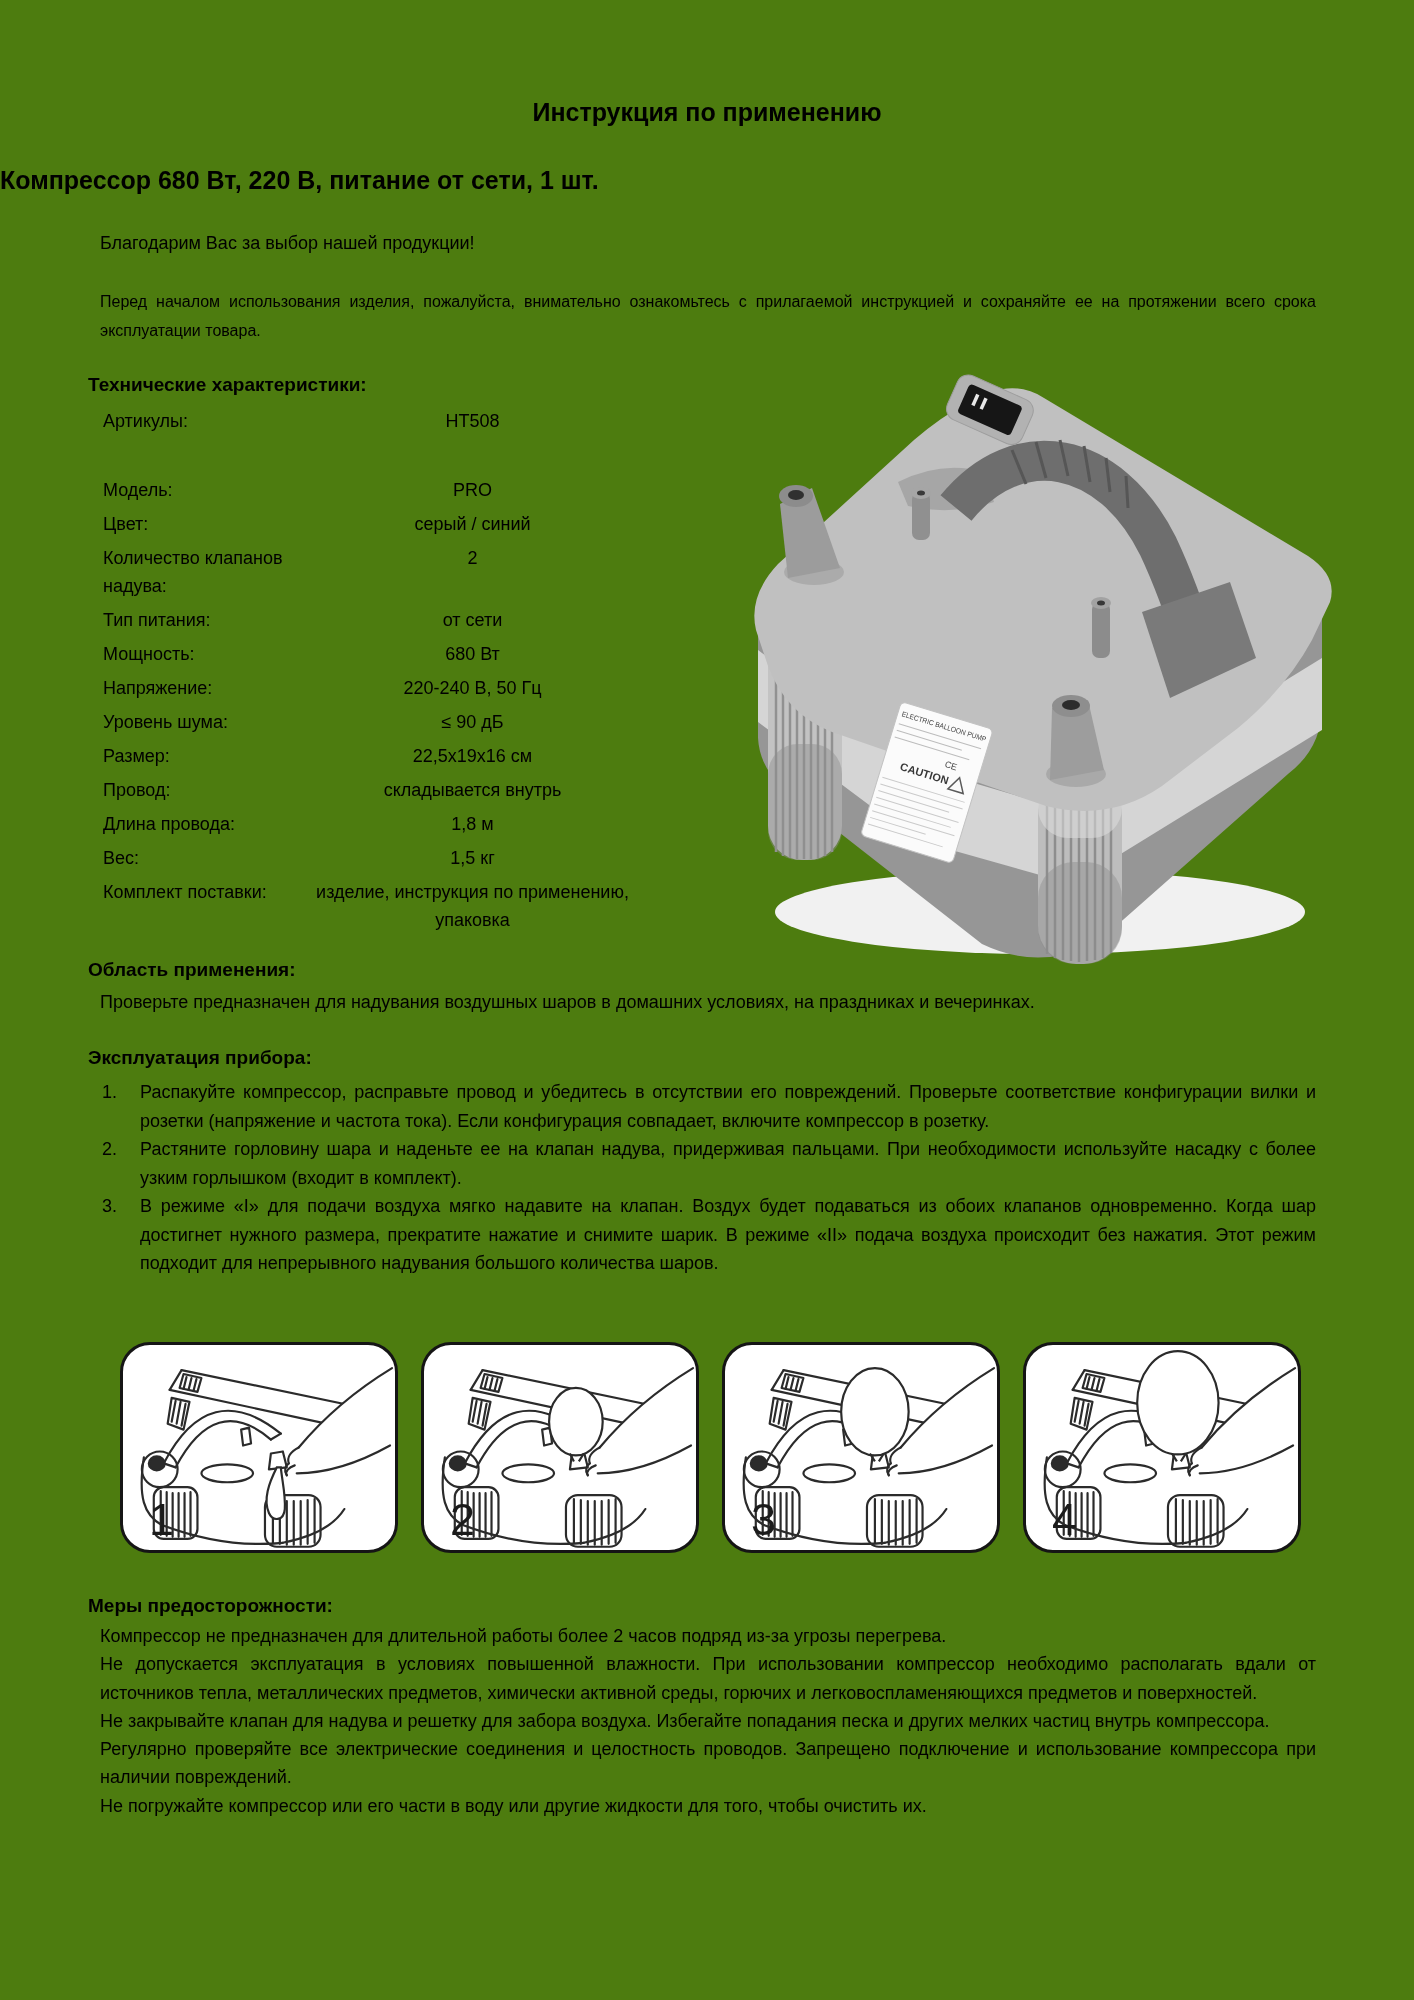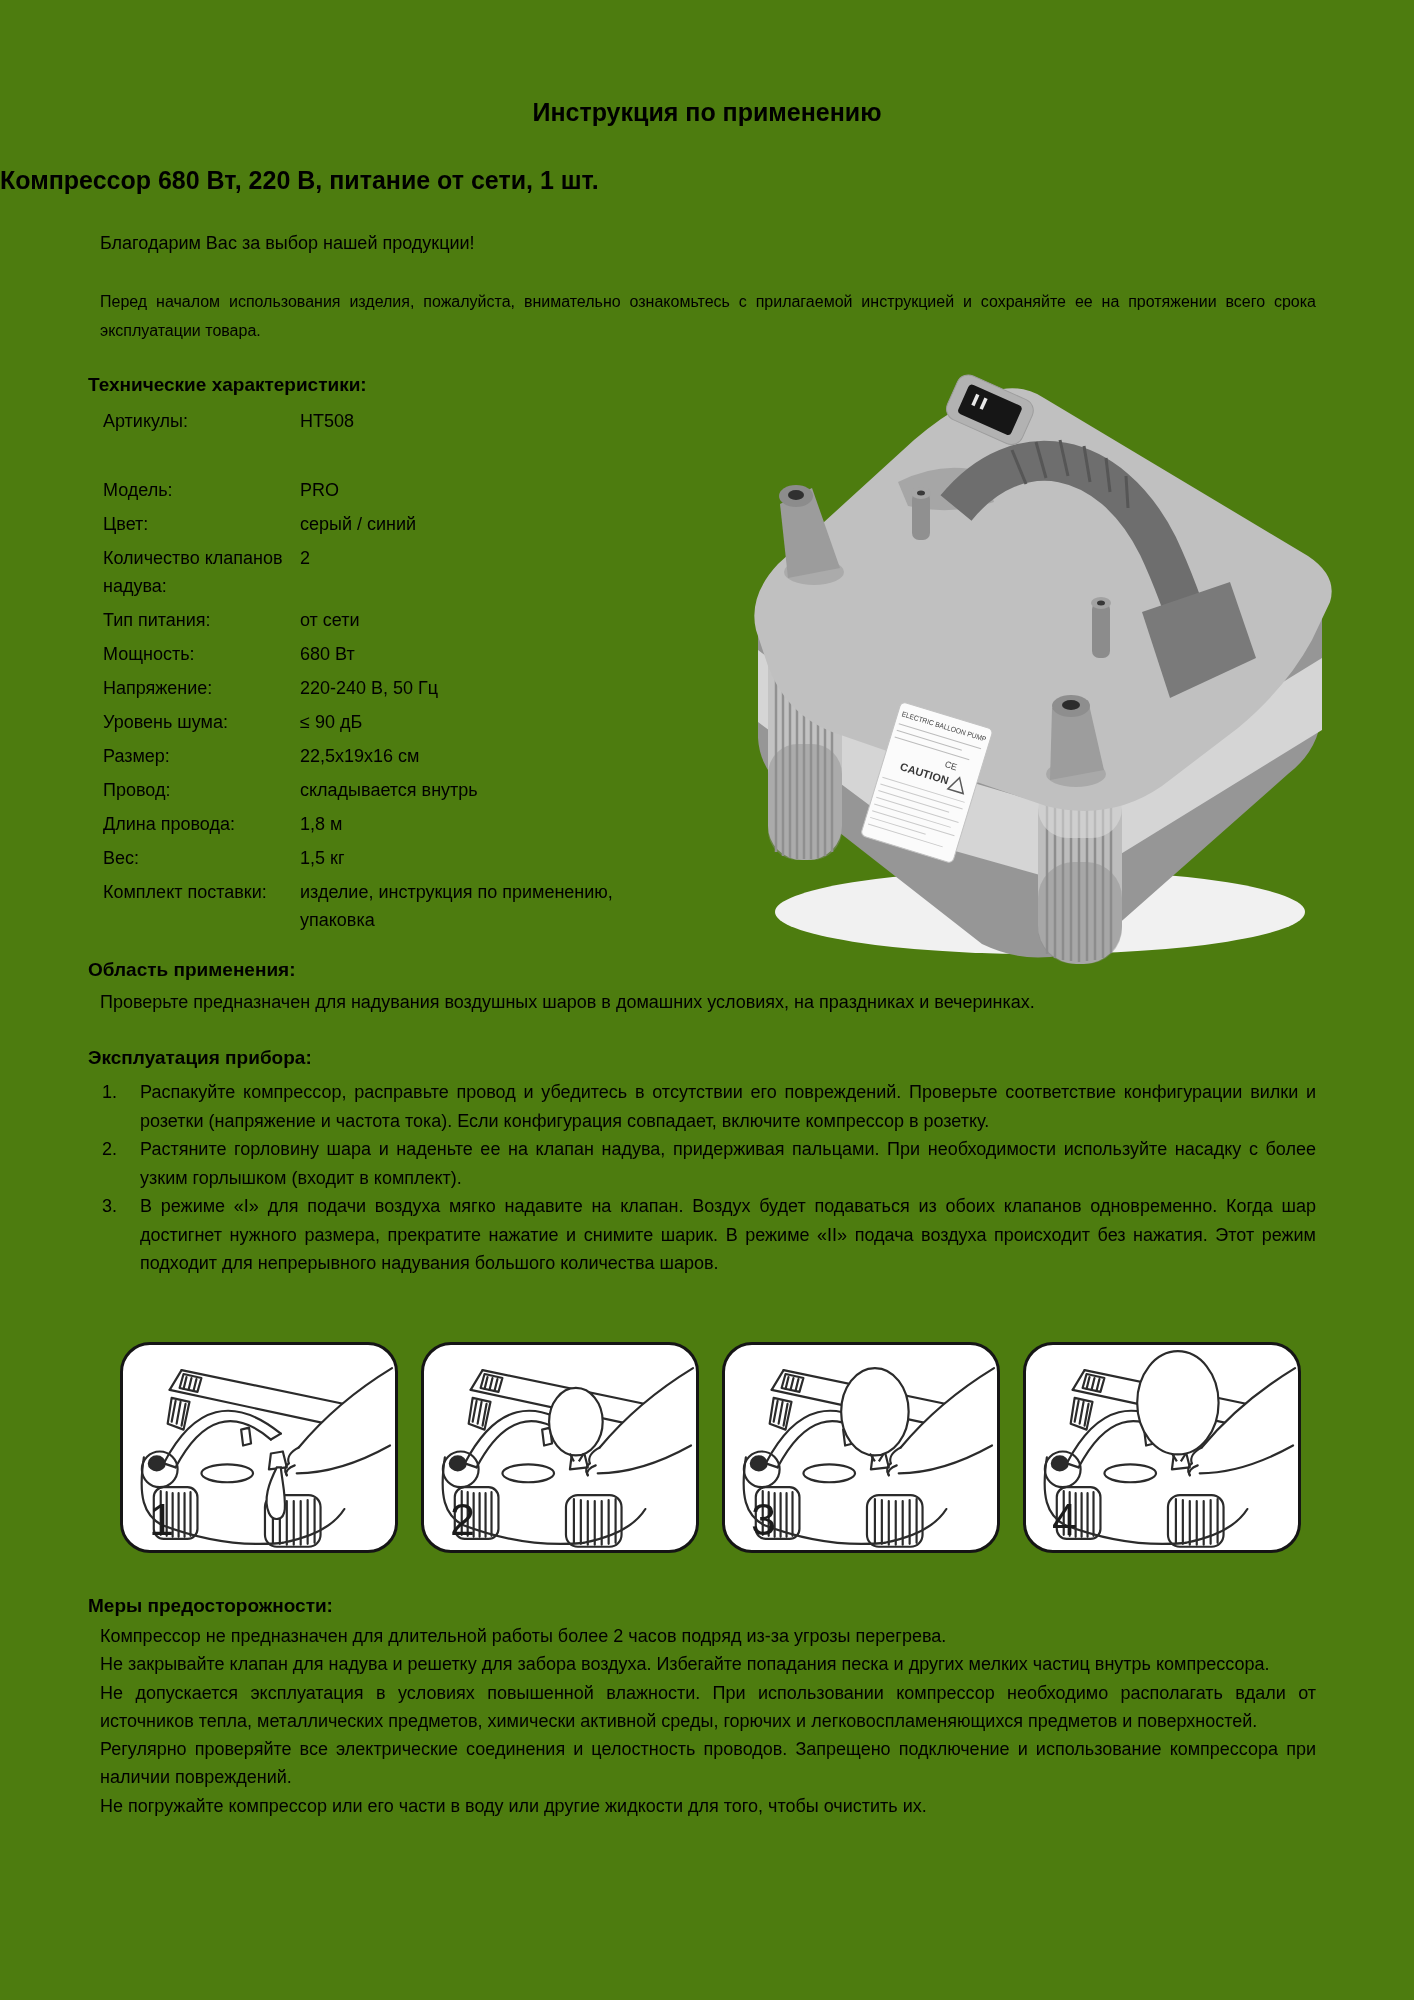--- a/index.html
+++ b/index.html
@@ -20,21 +20,21 @@
   .greeting { position:absolute; top:229px; left:100px; font-size:18px; line-height:28px; }
   .intro {
     position:absolute; top:288px; left:100px; width:1216px;
     font-size:16px; line-height:28.5px; text-align:justify;
   }
   .section-heading { position:absolute; left:88px; font-size:19px; font-weight:bold; line-height:28px; }
   .specs-heading { top:371px; }
   .specs-table { position:absolute; top:404px; left:103px; border-collapse:collapse; }
   .specs-table td { font-size:18px; line-height:28px; vertical-align:top; padding:3px 0; }
   .specs-table td.lbl { width:197px; }
-  .specs-table td.val { width:345px; }
+  .specs-table td.val { width:345px;text-align:center; }
   .specs-table tr.spacer td { height:35px; padding:0; }
   .product-photo { position:absolute; left:690px; top:300px; width:700px; height:670px; }
   .application-heading { top:956px;text-align:center; }
   .application-text {
     position:absolute; top:988px; left:100px; width:1216px;
     font-size:18px; line-height:28.5px;
   }
   .operation-heading { top:1044px; }
   .operation-list { position:absolute; top:1078px; left:100px; width:1216px; list-style:none; }
   .operation-list li {
@@ -356,19 +356,19 @@
         </g>
         <use href="#hand-line-art"></use>
       </svg>
       <div class="step-num">4</div>
     </div>
   </div>
 
   <div class="section-heading precautions-heading">Меры предосторожности:</div>
   <div class="precautions">
     <p>Компрессор не предназначен для длительной работы более 2 часов подряд из-за угрозы перегрева.</p>
+    <p>Не допускается эксплуатация в условиях повышенной влажности. При использовании компрессор необходимо располагать вдали от источников тепла, металлических предметов, химически активной среды, горючих и легковоспламеняющихся предметов и поверхностей.</p>
     <p>Не закрывайте клапан для надува и решетку для забора воздуха. Избегайте попадания песка и других мелких частиц внутрь компрессора.</p>
-    <p>Не допускается эксплуатация в условиях повышенной влажности. При использовании компрессор необходимо располагать вдали от источников тепла, металлических предметов, химически активной среды, горючих и легковоспламеняющихся предметов и поверхностей.</p>
     <p>Регулярно проверяйте все электрические соединения и целостность проводов. Запрещено подключение и использование компрессора при наличии повреждений.</p>
     <p>Не погружайте компрессор или его части в воду или другие жидкости для того, чтобы очистить их.</p>
   </div>
 
 </div>
 
 </body></html>

